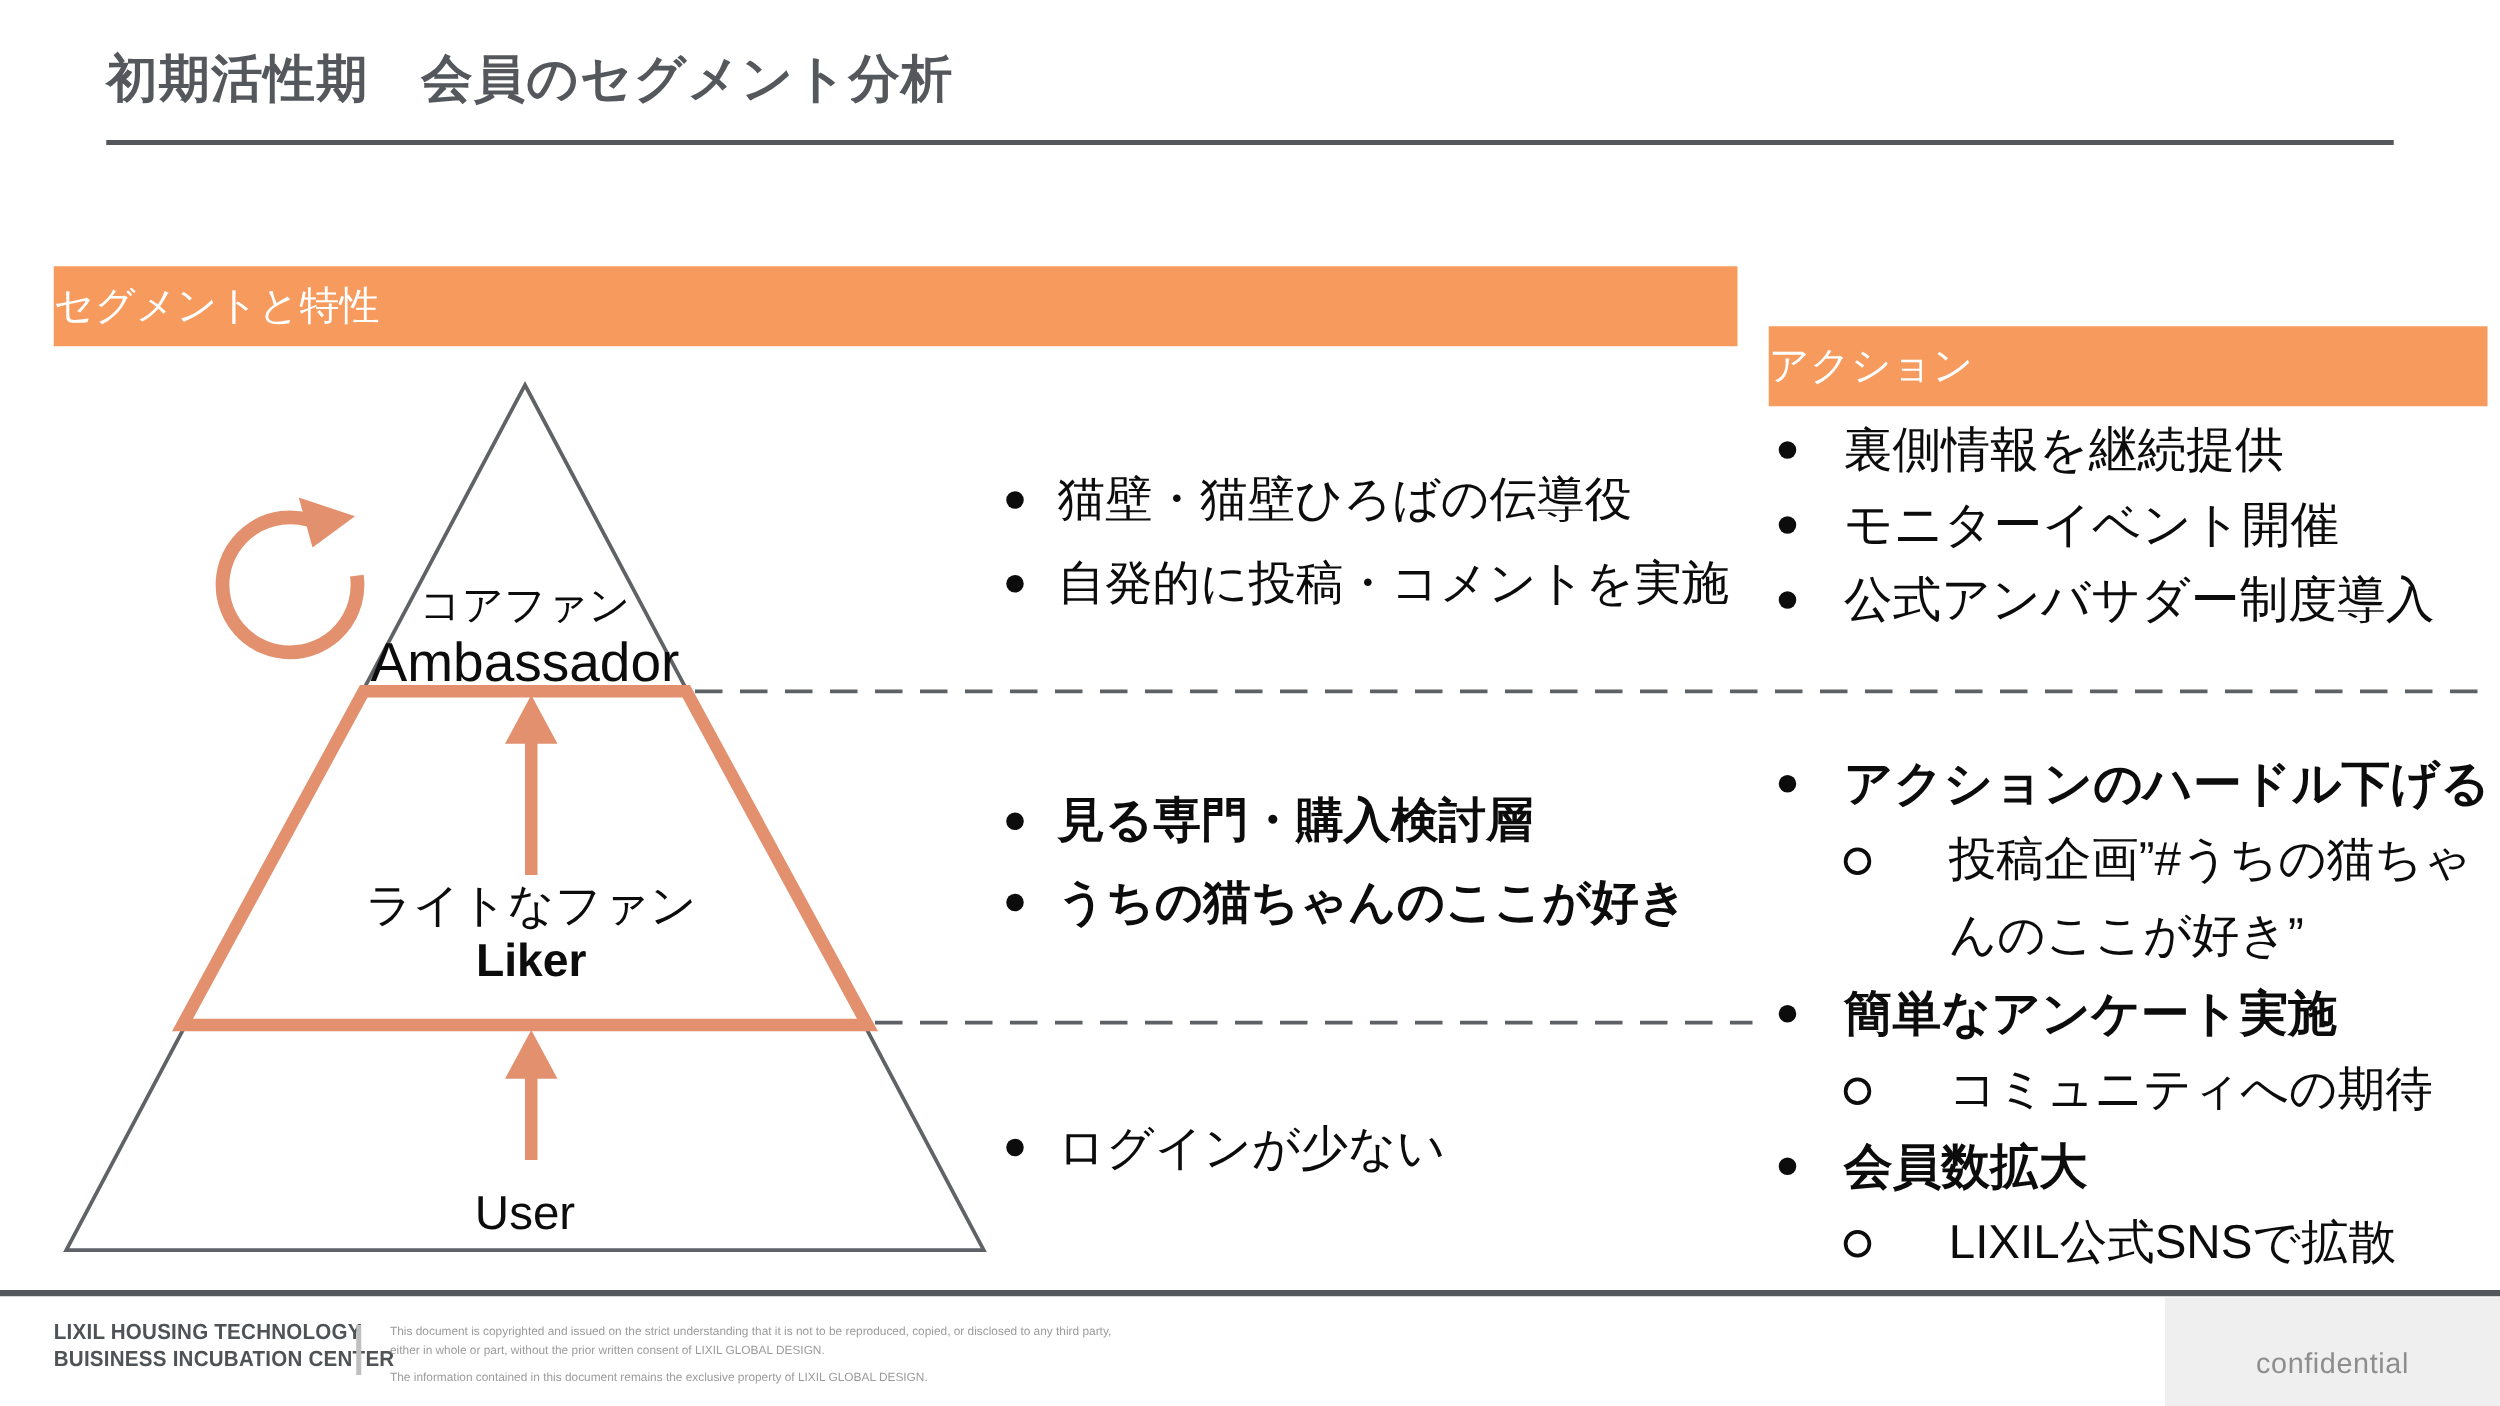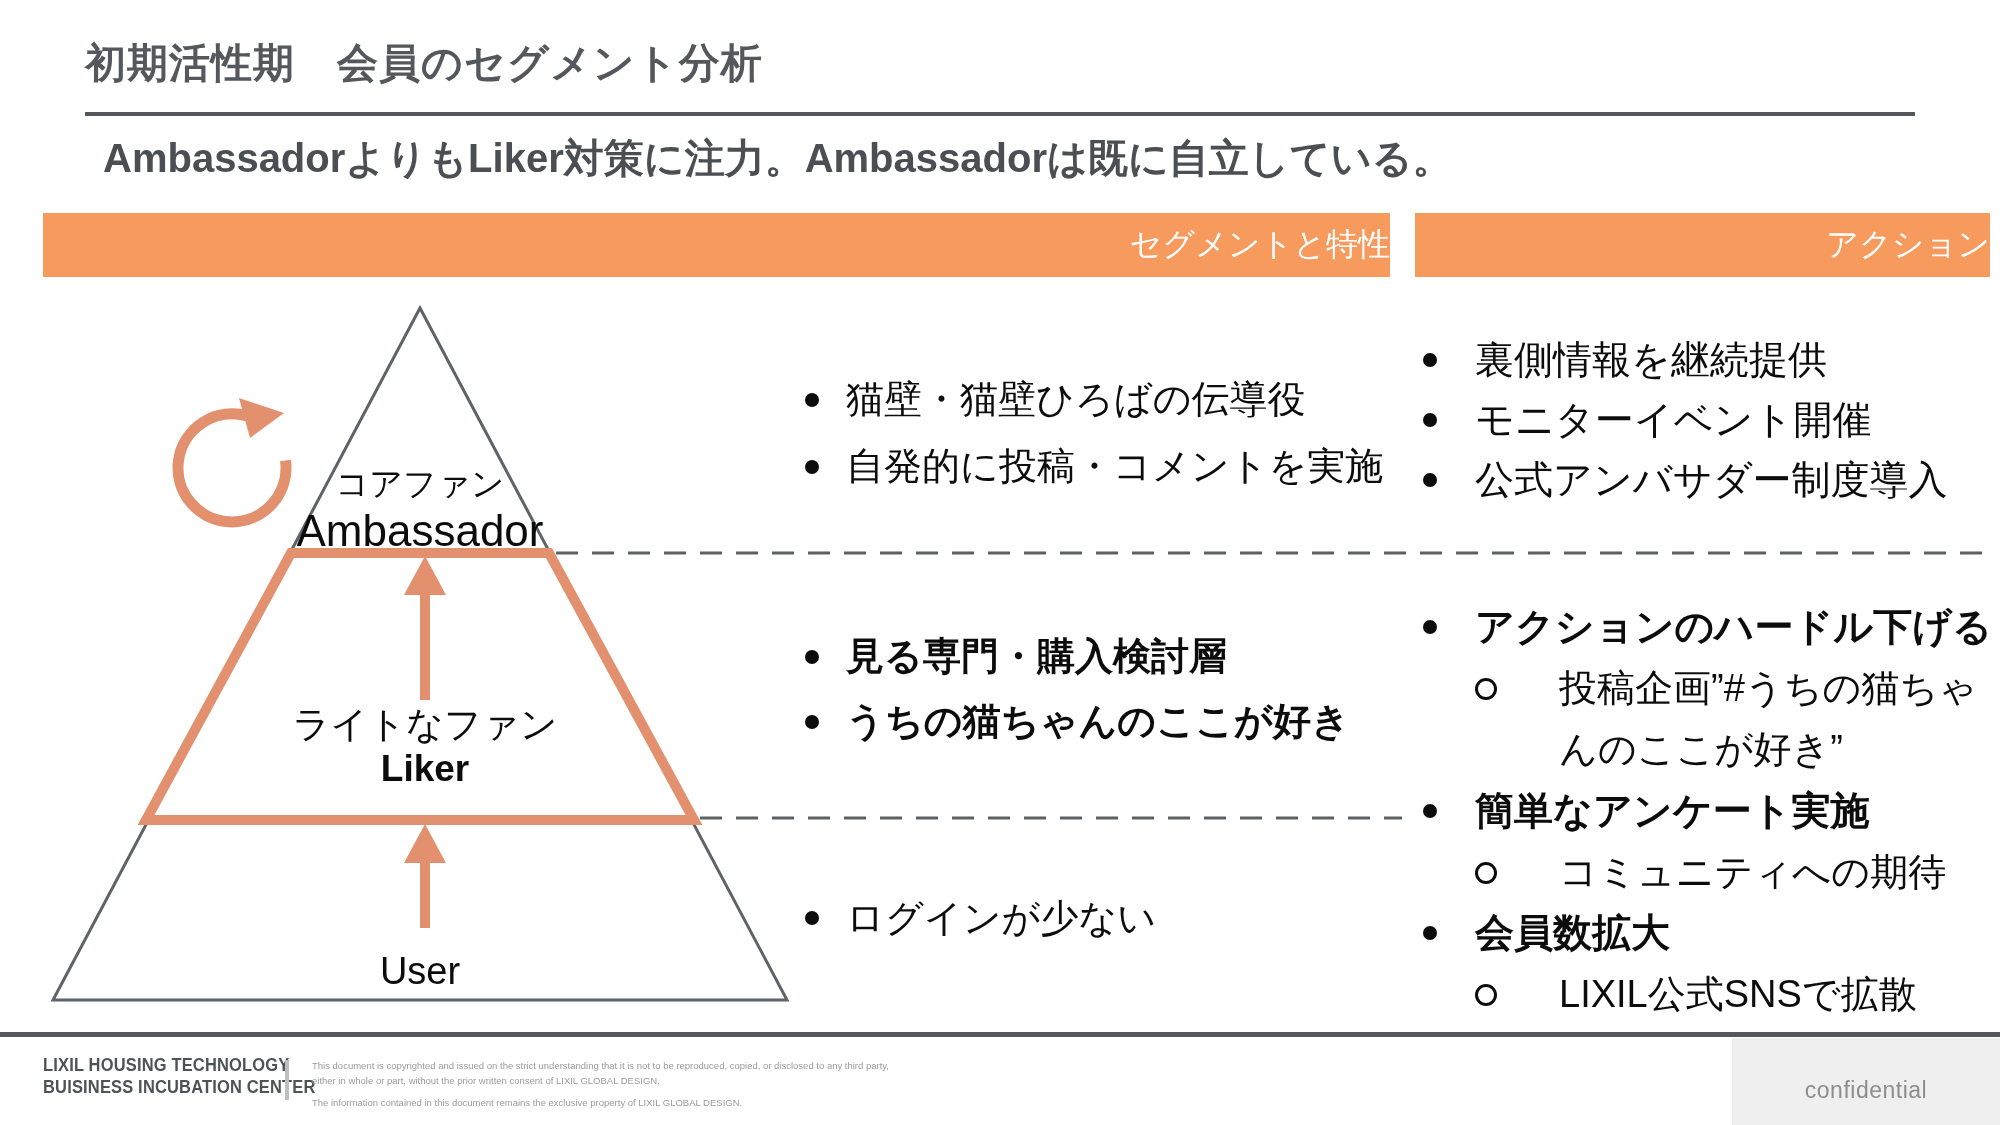--- a/index.html
+++ b/index.html
@@ -16,25 +16,25 @@
     letter-spacing:1px;white-space:nowrap;
   }
   .title-rule{left:85px;top:112px;width:1830px;height:4px;background:#54585c;}
   .subtitle{
     left:103px;top:131px;font-size:40px;font-weight:700;color:#4b4f53;
     white-space:nowrap;
   }
 
   .bar{
     top:213px;height:64px;background:#f79a5e;color:#ffffff;
-    display:flex;align-items:center;justify-content:flex-end;
+    display:flex;align-items:center;justify-content:flex-start;
     font-size:32px;font-weight:400;
   }
   .bar-left{left:43px;width:1347px;}
-  .bar-right{left:1415px;width:575px;}
+  .bar-right{left:1415px;width:575px;margin-top:48px;}
 
   .diagram-svg{left:0;top:0;width:2000px;height:1125px;pointer-events:none;}
 
   .pyr-label{color:#0c0c0c;text-align:center;white-space:nowrap;}
   .lbl-corefan{left:270px;top:462px;width:300px;font-size:33px;}
   .lbl-ambassador{left:270px;top:506px;width:300px;font-size:44px;}
   .lbl-liker-ja{left:250px;top:700px;width:350px;font-size:37px;font-weight:400;}
   .lbl-liker-en{left:250px;top:748px;width:350px;font-size:37px;font-weight:700;}
   .lbl-user{left:270px;top:950px;width:300px;font-size:38px;}
 
@@ -90,21 +90,20 @@
   }
   .confidential-text{font-size:23px;color:#8d8d8d;letter-spacing:0.5px;}
 </style>
 </head>
 <body>
 
 <div class="slide">
 
   <div class="abs title">初期活性期　会員のセグメント分析</div>
   <div class="abs title-rule"></div>
-  <div class="abs subtitle">AmbassadorよりもLiker対策に注力。Ambassadorは既に自立している。</div>
 
   <div class="abs bar bar-left">
     <span>セグメントと特性</span>
   </div>
   <div class="abs bar bar-right">
     <span>アクション</span>
   </div>
 
   <svg class="abs diagram-svg" viewBox="0 0 2000 1125" xmlns="http://www.w3.org/2000/svg">
 

